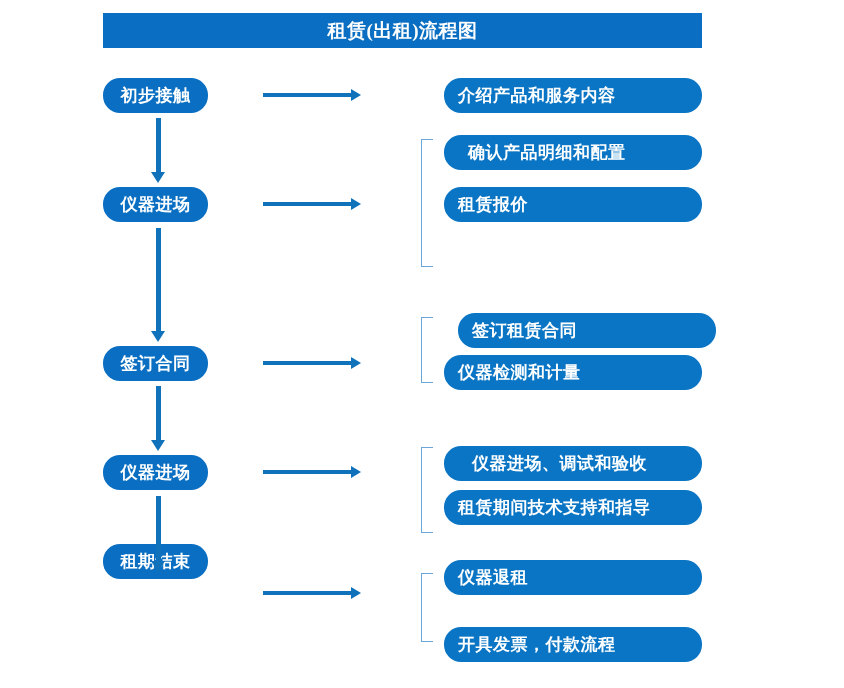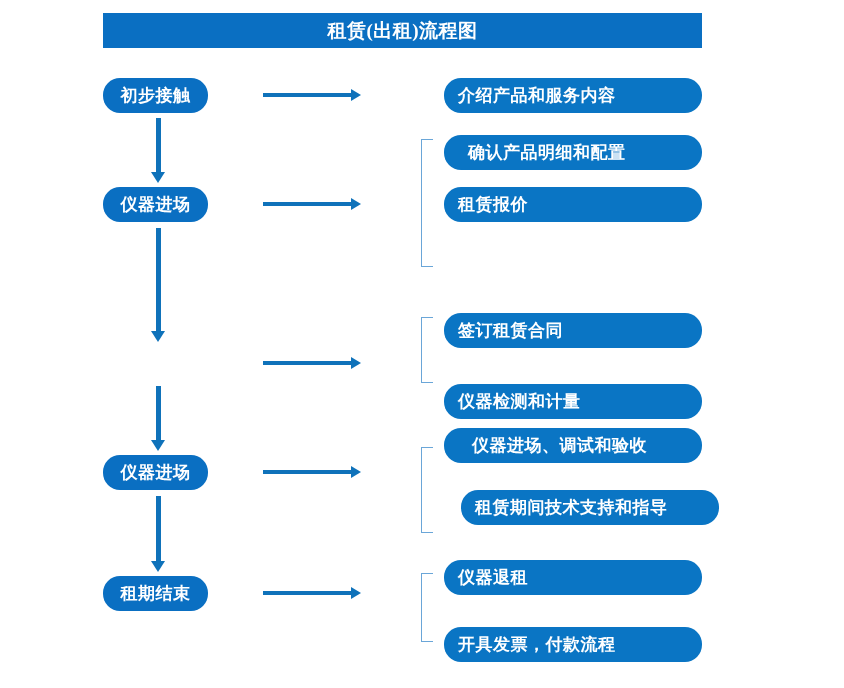--- a/index.html
+++ b/index.html
@@ -83,24 +83,25 @@
 <body>
 
 <div id="canvas">
 
   <div class="title-bar">租赁(出租)流程图</div>
 
   <div class="box stage" style="left:103px;top:78px;">初步接触</div>
 
   <div class="box stage" style="left:103px;top:187px;">仪器进场</div>
 
+  <div class="box stage" style="left:103px;top:346px;">签订合同</div>
 
   <div class="box stage" style="left:103px;top:455px;">仪器进场</div>
 
-  <div class="box stage" style="left:103px;top:576px;">租期结束</div>
+  <div class="box stage" style="left:103px;top:544px;">租期结束</div>
 
   <div class="v-arrow" style="left:151px;top:118px;height:65px;">
     <div class="shaft"></div>
     <div class="head"></div>
   </div>
 
   <div class="v-arrow" style="left:151px;top:228px;height:114px;">
     <div class="shaft"></div>
     <div class="head"></div>
   </div>
@@ -143,22 +144,22 @@
   <div class="bracket" style="top:139px;height:128px;"></div>
   <div class="bracket" style="top:317px;height:66px;"></div>
   <div class="bracket" style="top:447px;height:86px;"></div>
   <div class="bracket" style="top:573px;height:69px;"></div>
 
   <div class="box detail" style="top:78px;">介绍产品和服务内容</div>
 
   <div class="box detail" style="top:135px;padding-left:24px;">确认产品明细和配置</div>
   <div class="box detail" style="top:187px;font-family:Liberation Serif, serif;">租赁报价</div>
 
-  <div class="box detail" style="top:313px;">签订租赁合同</div>
-  <div class="box detail" style="top:384px;">仪器检测和计量</div>
+  <div class="box detail" style="top:313px;margin-left:14px;">签订租赁合同</div>
+  <div class="box detail" style="top:355px;">仪器检测和计量</div>
 
-  <div class="box detail" style="top:428px;padding-left:28px;">仪器进场、调试和验收</div>
-  <div class="box detail" style="top:490px;margin-left:17px;">租赁期间技术支持和指导</div>
+  <div class="box detail" style="top:446px;padding-left:28px;">仪器进场、调试和验收</div>
+  <div class="box detail" style="top:490px;">租赁期间技术支持和指导</div>
 
   <div class="box detail" style="top:560px;">仪器退租</div>
   <div class="box detail" style="top:611px;margin-top:16px;">开具发票，付款流程</div>
 
 </div>
 
 </body></html>

